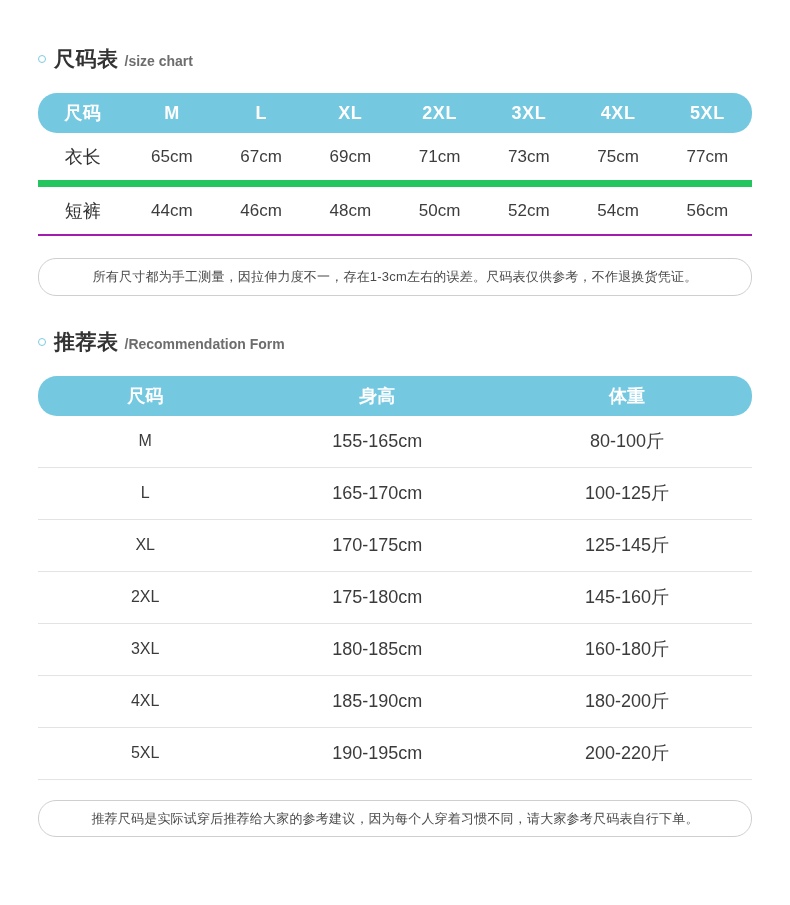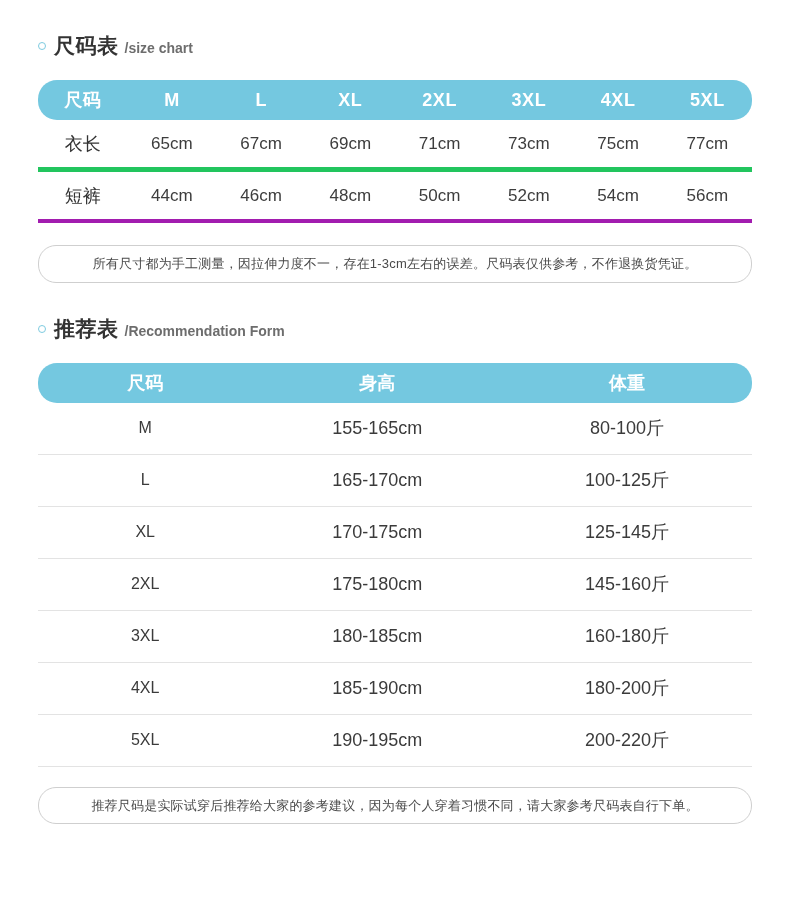--- a/index.html
+++ b/index.html
@@ -12,21 +12,21 @@
     height: 905px;
     font-family: "Liberation Sans", "DejaVu Sans", sans-serif;
     color: #3a3a3a;
     position: relative;
     overflow: hidden;
   }
   .page {
     width: 667px;
     height: 905px;
     box-sizing: border-box;
-    padding: 4px 38px;
+    padding: 17px 38px;
   }
 
   
   .section-head {
     display: flex;
     align-items: baseline;
     gap: 6px;
   }
   .sec-bullet {
     width: 8px;
@@ -73,24 +73,24 @@
   }
   .size-table thead th:last-child {
     border-top-right-radius: 19px;
     border-bottom-right-radius: 19px;
   }
   .size-table tbody td {
     height: 45px;
     text-align: center;
     font-size: 17px;
     color: #3d3d3d;
-    border-bottom: 5px solid #22c55e;
+    border-bottom: 7px solid #22c55e;
   }
   .size-table tbody tr:last-child td {
-    border-bottom: 4px solid #a21caf;
+    border-bottom: 2px solid #a21caf;
   }
   .size-table tbody td.rowhead {
     font-size: 18px;
     color: #333333;
   }
 
   
   .note {
     margin-top: 22px;
     width: 714px;

